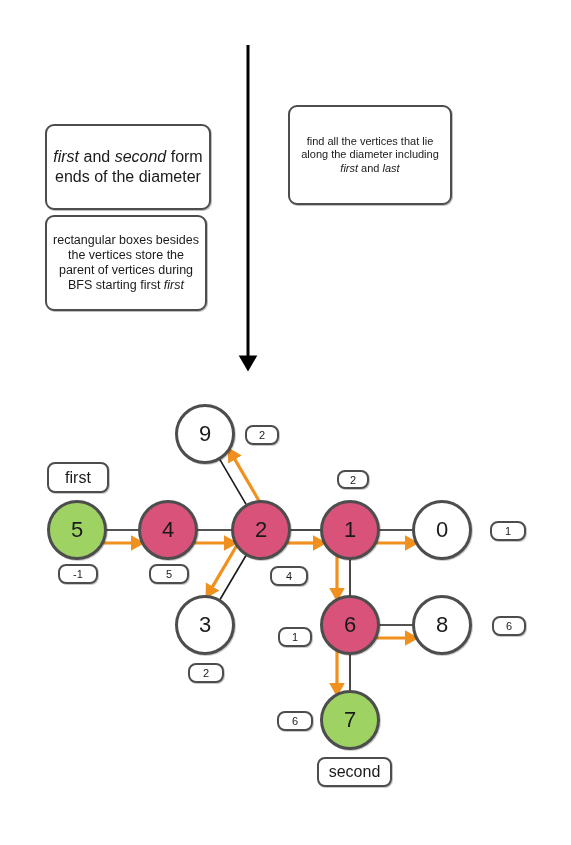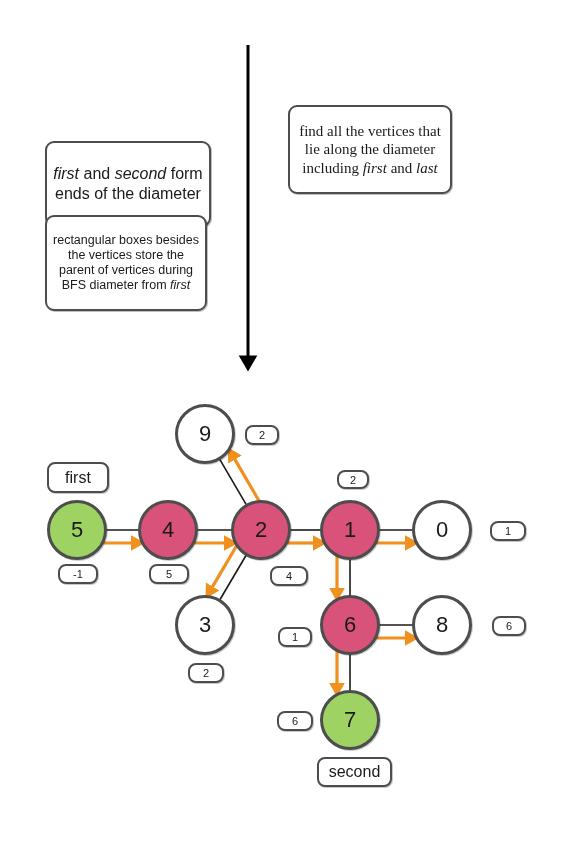--- a/index.html
+++ b/index.html
@@ -32,23 +32,23 @@
     align-items: center;
     justify-content: center;
     box-shadow: 1px 1px 0 rgba(0,0,0,0.25);
   }
   .note-inner {
     padding: 4px 6px;
     line-height: 1.22;
   }
   .note em { font-style: italic; }
 
-  #note-diameter { left: 45px;  top: 124px; width: 166px; height: 86px; font-size: 16px; margin-top: 17px; }
+  #note-diameter { left: 45px;  top: 124px; width: 166px; height: 86px; font-size: 16px; }
   #note-boxes    { left: 45px;  top: 215px; width: 162px; height: 96px; font-size: 12.5px; }
-  #note-find     { left: 288px; top: 105px; width: 164px; height: 89px; font-size: 15px; font-family: Liberation Serif, serif; }
+  #note-find     { left: 288px; top: 105px; width: 164px; height: 100px; font-size: 11px; }
   #note-bfs      { left: 288px; top: 221px; width: 164px; height: 128px; font-size: 15.5px; }
 
   .tag {
     position: absolute;
     box-sizing: border-box;
     background: #ffffff;
     border: 2px solid #4d4d4d;
     border-radius: 8px;
     color: #1a1a1a;
     display: flex;
@@ -115,21 +115,21 @@
         <line x1="337" y1="556" x2="337" y2="593" stroke="#f0901e" stroke-width="3.2" marker-end="url(#orangehead)"></line>
         <line x1="376" y1="638" x2="410" y2="638" stroke="#f0901e" stroke-width="3.2" marker-end="url(#orangehead)"></line>
         <line x1="337" y1="651" x2="337" y2="688" stroke="#f0901e" stroke-width="3.2" marker-end="url(#orangehead)"></line>
       </g>
   </svg>
 
   <div class="note" id="note-diameter">
     <div class="note-inner"><em>first</em><span> and </span><em>second</em><span> form ends of the diameter</span></div>
   </div>
   <div class="note" id="note-boxes">
-    <div class="note-inner"><span>rectangular boxes besides the vertices store the parent of vertices during BFS diameter from </span><em>first</em></div>
+    <div class="note-inner"><span>rectangular boxes besides the vertices store the parent of vertices during BFS starting first </span><em>first</em></div>
   </div>
   <div class="note" id="note-find">
     <div class="note-inner"><span>find all the vertices that lie along the diameter including </span><em>first</em><span> and </span><em>last</em></div>
   </div>
 
   <div id="node-layer">
       <div class="node" style="left: 47px; top: 500px; background: rgb(158, 211, 100); border-color: rgb(77, 77, 77);">5</div>
       <div class="node" style="left: 138px; top: 500px; background: rgb(217, 82, 122); border-color: rgb(77, 77, 77);">4</div>
       <div class="node" style="left: 231px; top: 500px; background: rgb(217, 82, 122); border-color: rgb(77, 77, 77);">2</div>
       <div class="node" style="left: 320px; top: 500px; background: rgb(217, 82, 122); border-color: rgb(77, 77, 77);">1</div>

